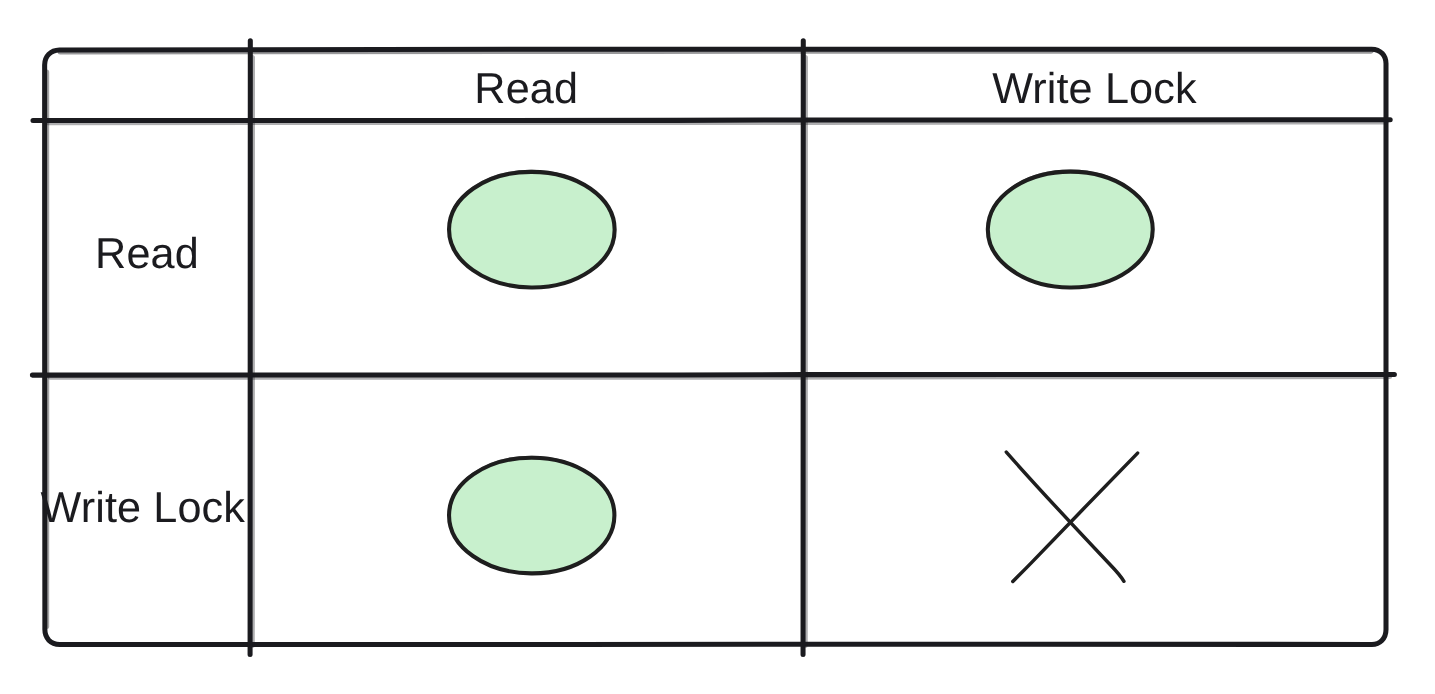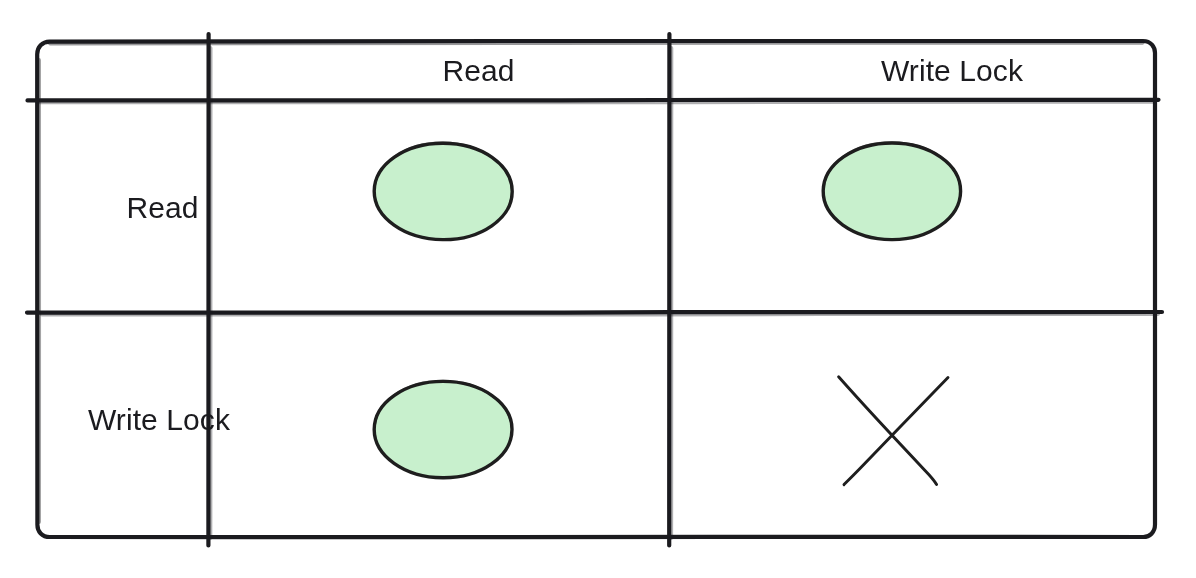--- a/index.html
+++ b/index.html
@@ -25,27 +25,26 @@
     position: absolute;
     left: 0;
     top: 0;
     width: 1196px;
     height: 578px;
     display: block;
   }
   .matrix-label {
     position: absolute;
     font-family: "Liberation Sans", sans-serif;
-    font-size: 30px;
+    font-size: 36px;
     line-height: 1;
     color: #1b1b1f;
     white-space: nowrap;
     letter-spacing: 0.1px;
     user-select: none;
-    margin-left: 40px;
   }
   .col-header-label {
     text-align: center;
   }
   .row-header-label {
     text-align: center;
   }
   
   #col-header-read {
     left: 208px;

